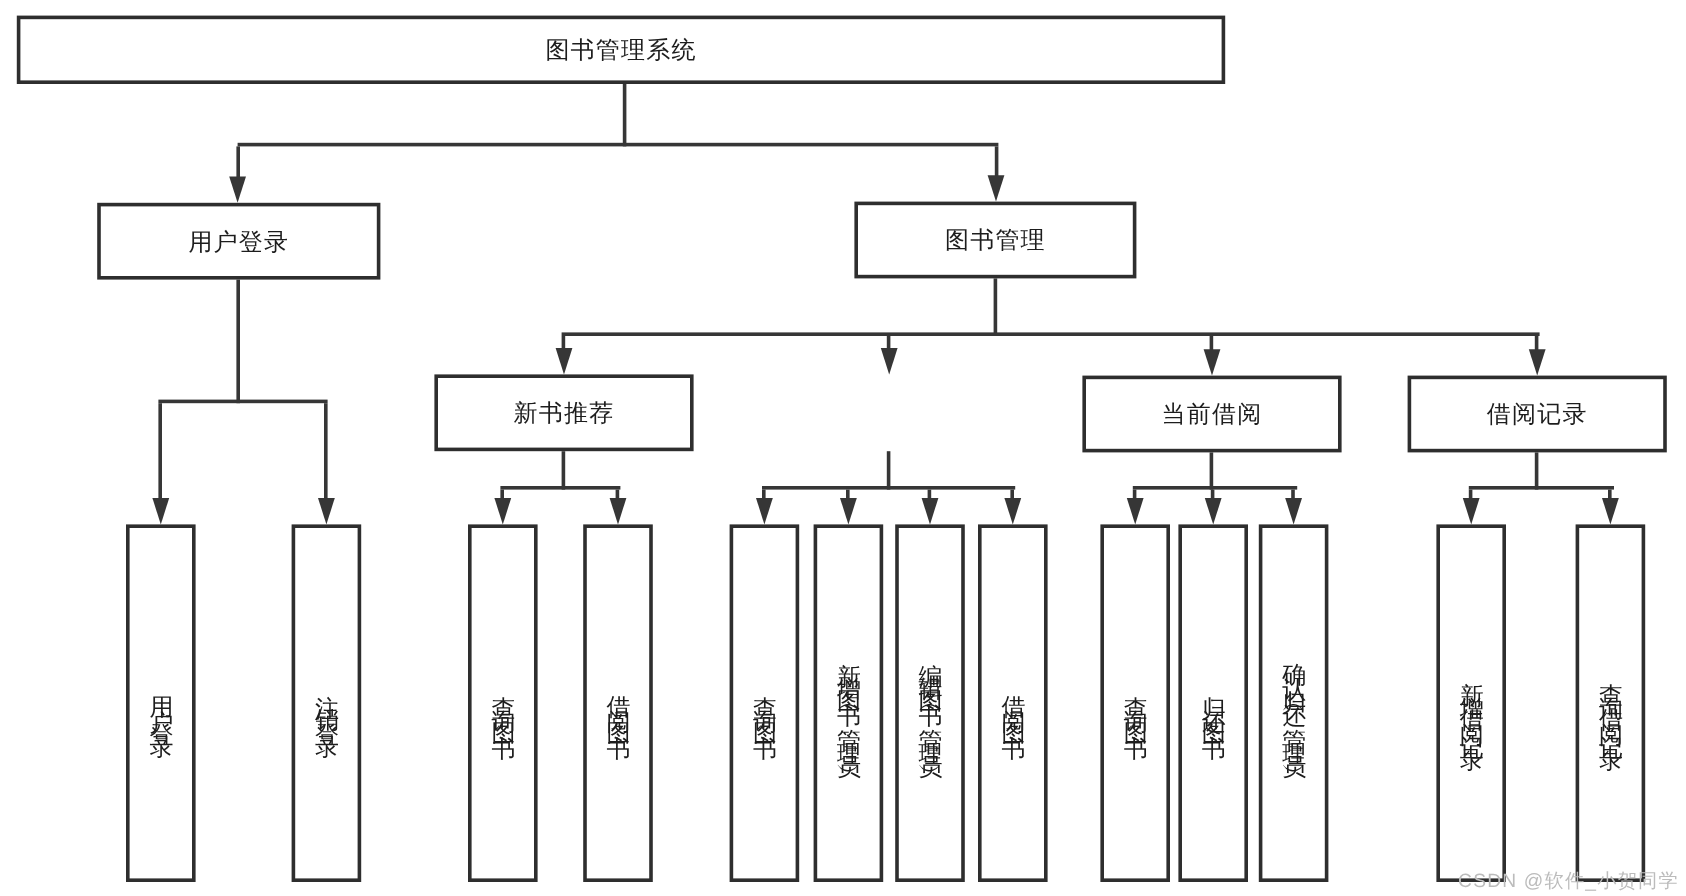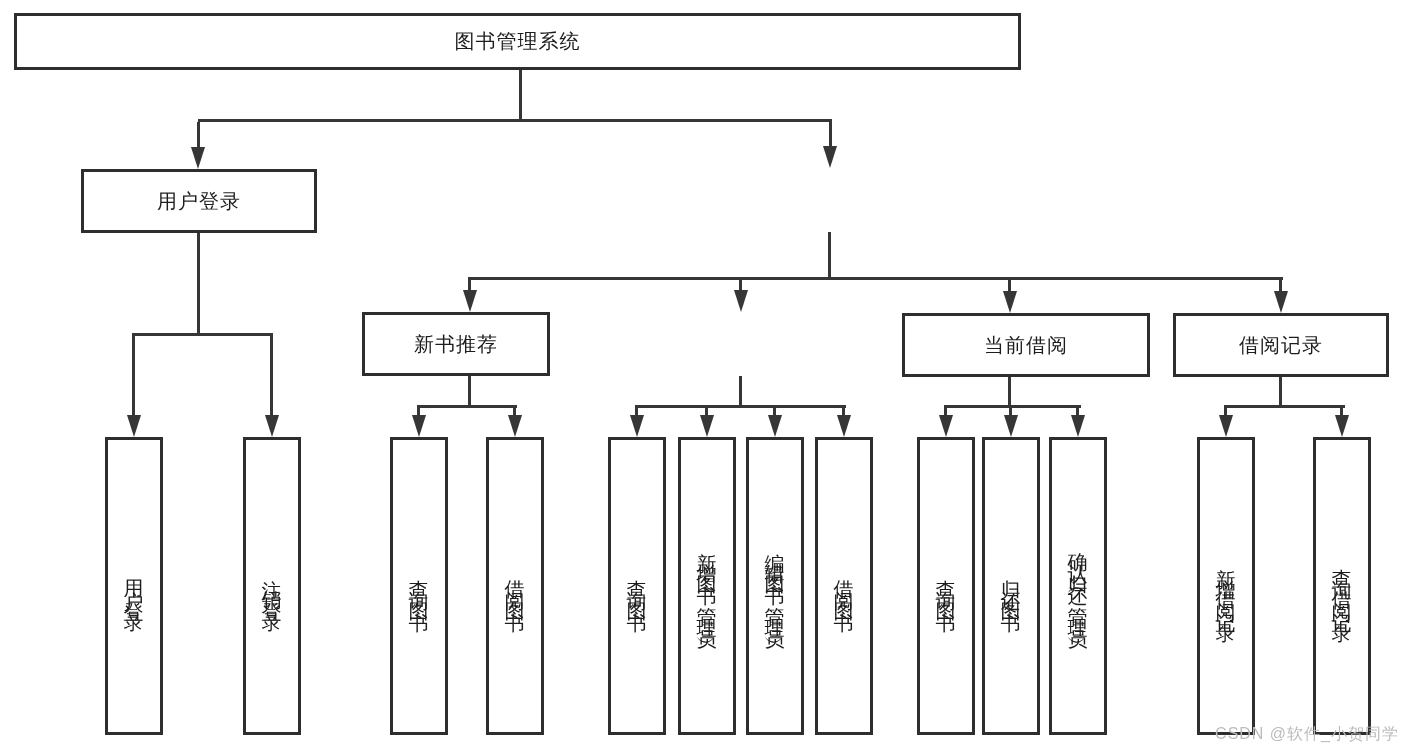--- a/index.html
+++ b/index.html
@@ -56,25 +56,28 @@
 
 <div id="stage">
 
   <div class="node h-node" style="left:14px;top:13px;width:1007px;height:57px;align-items:center;">
     <span>图书管理系统</span>
   </div>
 
   <div class="node h-node" style="left:81px;top:169px;width:236px;height:64px;">
     <span>用户登录</span>
   </div>
+  <div class="node h-node" style="left:712px;top:168px;width:235px;height:64px;">
+    <span>图书管理</span>
+  </div>
 
-  <div class="node h-node" style="left:362px;top:312px;width:188px;height:64px;">
+  <div class="node h-node" style="left:362px;top:312px;width:216px;height:64px;">
     <span>新书推荐</span>
   </div>
-  <div class="node h-node" style="left:902px;top:313px;width:248px;height:64px;">
+  <div class="node h-node" style="left:902px;top:313px;width:216px;height:64px;">
     <span>当前借阅</span>
   </div>
   <div class="node h-node" style="left:1173px;top:313px;width:216px;height:64px;align-items:center;">
     <span>借阅记录</span>
   </div>
 
   <div class="node v-node" style="left:105px;top:437px;width:58px;height:298px;">
     <span>用户登录</span>
   </div>
   <div class="node v-node" style="left:243px;top:437px;width:58px;height:298px;">

